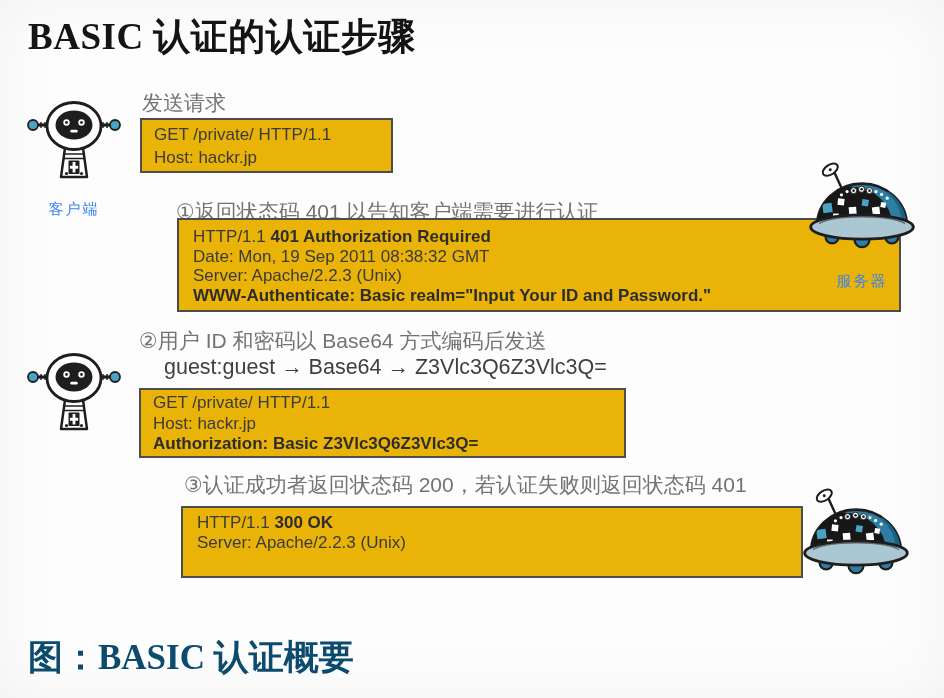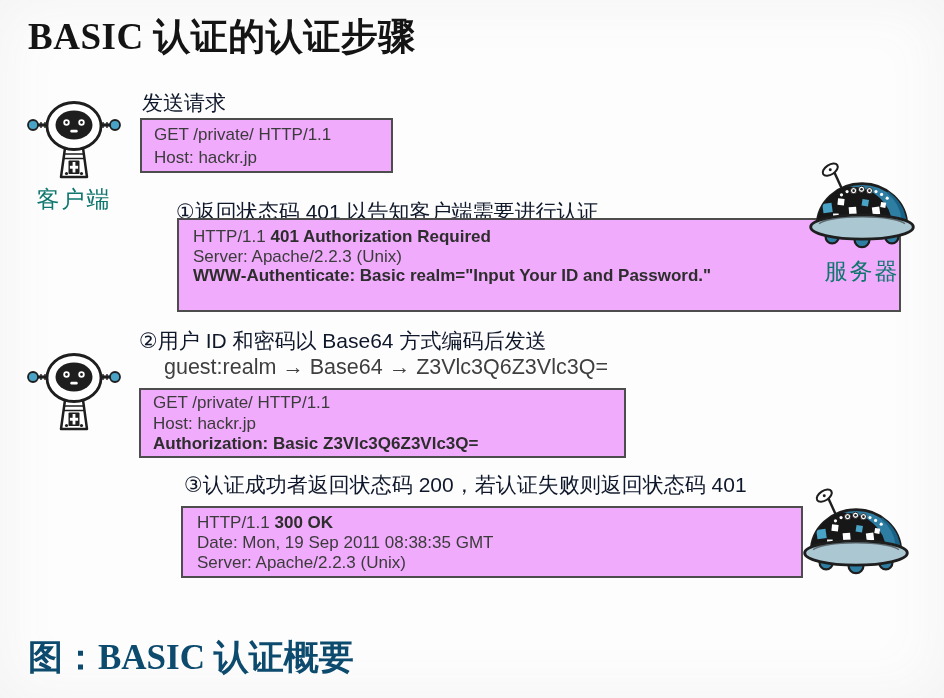--- a/index.html
+++ b/index.html
@@ -29,45 +29,45 @@
     font-family: "Liberation Serif", "DejaVu Serif", serif;
     font-weight: bold;
     font-size: 35px;
     color: #0c4a6e;
     white-space: nowrap;
   }
 
   .actor { text-align: center; }
   .actor svg { display: block; margin: 0 auto; }
   .actor-label {
-    font-size: 23px;
-    color: #0f766e;
-    margin-top: 2px;
+    font-size: 15px;
+    color: #3b82f6;
+    margin-top: 18px;
     white-space: nowrap;
     letter-spacing: 2px;
   }
 
   .client-1 { left: 24px; top: 98px; width: 100px; }
   .client-2 { left: 24px; top: 350px; width: 100px; }
   .server-1 { left: 806px; top: 160px; width: 112px; }
   .server-2 { left: 800px; top: 486px; width: 112px; }
 
   .plain-label {
     font-size: 21px;
-    color: #0f172a;
+    color: #737373;
     white-space: nowrap;
   }
   .send-label   { left: 142px; top: 89px; }
   .step1-title  { left: 176px; top: 186px; margin-top: 12px; }
   .step2-title  { left: 139px; top: 327px; }
   .step2-enc    { left: 164px; top: 355px; font-size: 21.5px; color: #3f3f3f; }
   .step3-title  { left: 184px; top: 471px; }
 
   .msg-box {
-    background: #f0abfc;
+    background: #eab308;
     border: 2px solid #4d4d4d;
     font-size: 17px;
     color: #3b3b3b;
     box-sizing: border-box;
     white-space: nowrap;
   }
   .msg-box b { font-weight: bold; color: #2d2d2d; }
   .bold-line { font-weight: bold; color: #2d2d2d; }
 
   .box1 { left: 140px; top: 118px; width: 253px; height: 55px; padding: 3px 12px; line-height: 23px; }
@@ -163,50 +163,50 @@
 
   <div class="abs plain-label send-label">发送请求</div>
   <div class="abs msg-box box1">
     <div>GET /private/ HTTP/1.1</div>
     <div>Host: hackr.jp</div>
   </div>
 
   <div class="abs plain-label step1-title">①返回状态码 401 以告知客户端需要进行认证</div>
   <div class="abs msg-box box2">
     <div><span>HTTP/1.1 </span><b>401 Authorization Required</b></div>
+    <div>Date: Mon, 19 Sep 2011 08:38:32 GMT</div>
     <div>Server: Apache/2.2.3 (Unix)</div>
     <div class="bold-line">WWW-Authenticate: Basic realm="Input Your ID and Password."</div>
   </div>
 
   <div class="abs actor server-1">
     <svg width="112" height="94">
         <use href="#robot-server"></use>
       </svg>
     <div class="actor-label">服务器</div>
   </div>
 
   <div class="abs plain-label step2-title">②用户 ID 和密码以 Base64 方式编码后发送</div>
-  <div class="abs plain-label step2-enc">guest:realm → Base64 → Z3Vlc3Q6Z3Vlc3Q=</div>
+  <div class="abs plain-label step2-enc">guest:guest → Base64 → Z3Vlc3Q6Z3Vlc3Q=</div>
 
   <div class="abs actor client-2">
     <svg width="100" height="84">
         <use href="#robot-client"></use>
       </svg>
   </div>
 
   <div class="abs msg-box box3">
     <div>GET /private/ HTTP/1.1</div>
     <div>Host: hackr.jp</div>
     <div class="bold-line">Authorization: Basic Z3Vlc3Q6Z3Vlc3Q=</div>
   </div>
 
   <div class="abs plain-label step3-title">③认证成功者返回状态码 200，若认证失败则返回状态码 401</div>
   <div class="abs msg-box box4">
     <div><span>HTTP/1.1 </span><b>300 OK</b></div>
-    <div>Date: Mon, 19 Sep 2011 08:38:35 GMT</div>
     <div>Server: Apache/2.2.3 (Unix)</div>
   </div>
 
   <div class="abs actor server-2">
     <svg width="112" height="94">
         <use href="#robot-server"></use>
       </svg>
   </div>
 
   <div class="abs caption">图：BASIC 认证概要</div>

